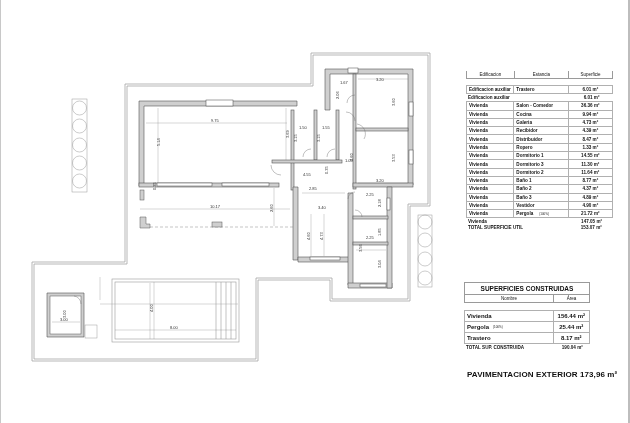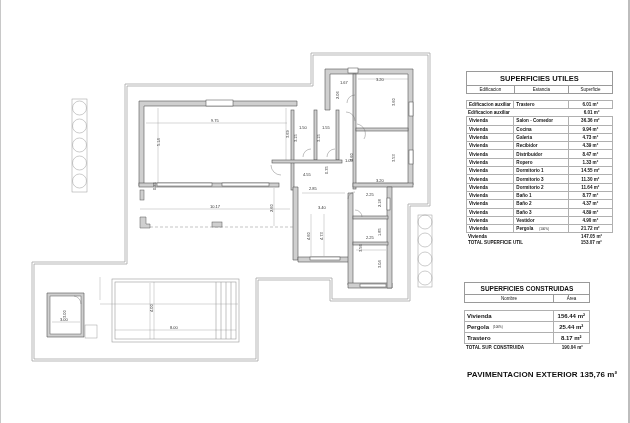--- a/index.html
+++ b/index.html
@@ -188,21 +188,20 @@
   <g fill="none" stroke="#999" stroke-width="0.5">
     <rect x="418" y="215" width="14" height="72"></rect>
     <circle cx="425" cy="222" r="7"></circle>
     <circle cx="425" cy="240" r="7"></circle>
     <circle cx="425" cy="259" r="7"></circle>
     <circle cx="425" cy="278" r="7"></circle>
   </g>
 </svg>
 
 <div id="t1" class="tbl">
-  <div class="tbl-title">SUPERFICIES UTILES</div>
   <div class="hdr-row">
     <div class="c1">Edificacion</div>
     <div class="c2">Estancia</div>
     <div class="c3">Superficie</div>
   </div>
   <div style="height:6px"></div>
   <div class="row first">
     <div class="c1">Edificacion auxiliar</div>
     <div class="c2">Trastero</div>
     <div class="c3">6.01 m²</div>
@@ -317,13 +316,13 @@
   <div class="row">
       <div class="c1">Trastero</div>
       <div class="c2">8.17 m²</div>
     </div>
   <div class="plain-row">
     <div style="width:90px;font-size:4.6px">TOTAL SUP. CONSTRUIDA</div>
     <div style="width:36px;font-size:4.6px">190.04 m²</div>
   </div>
 </div>
 
-<div id="pav">PAVIMENTACION EXTERIOR 135,76 m²</div>
+<div id="pav">PAVIMENTACION EXTERIOR 173,96 m²</div>
 
 </body></html>

